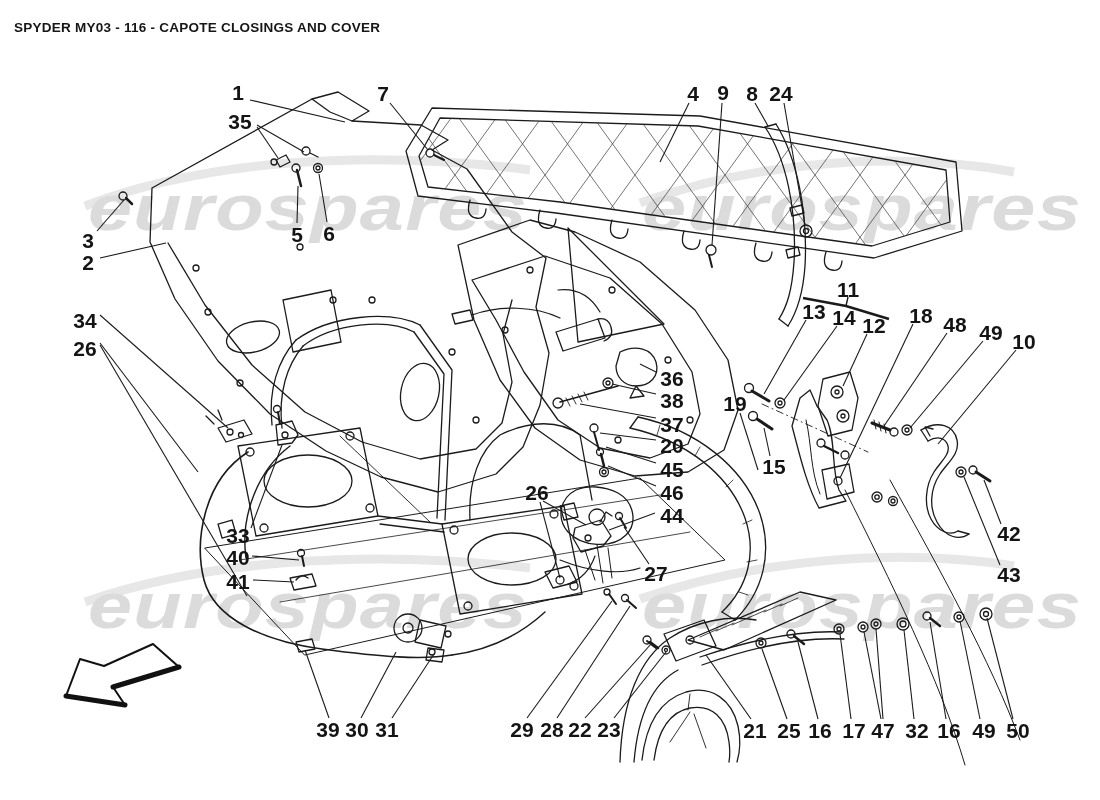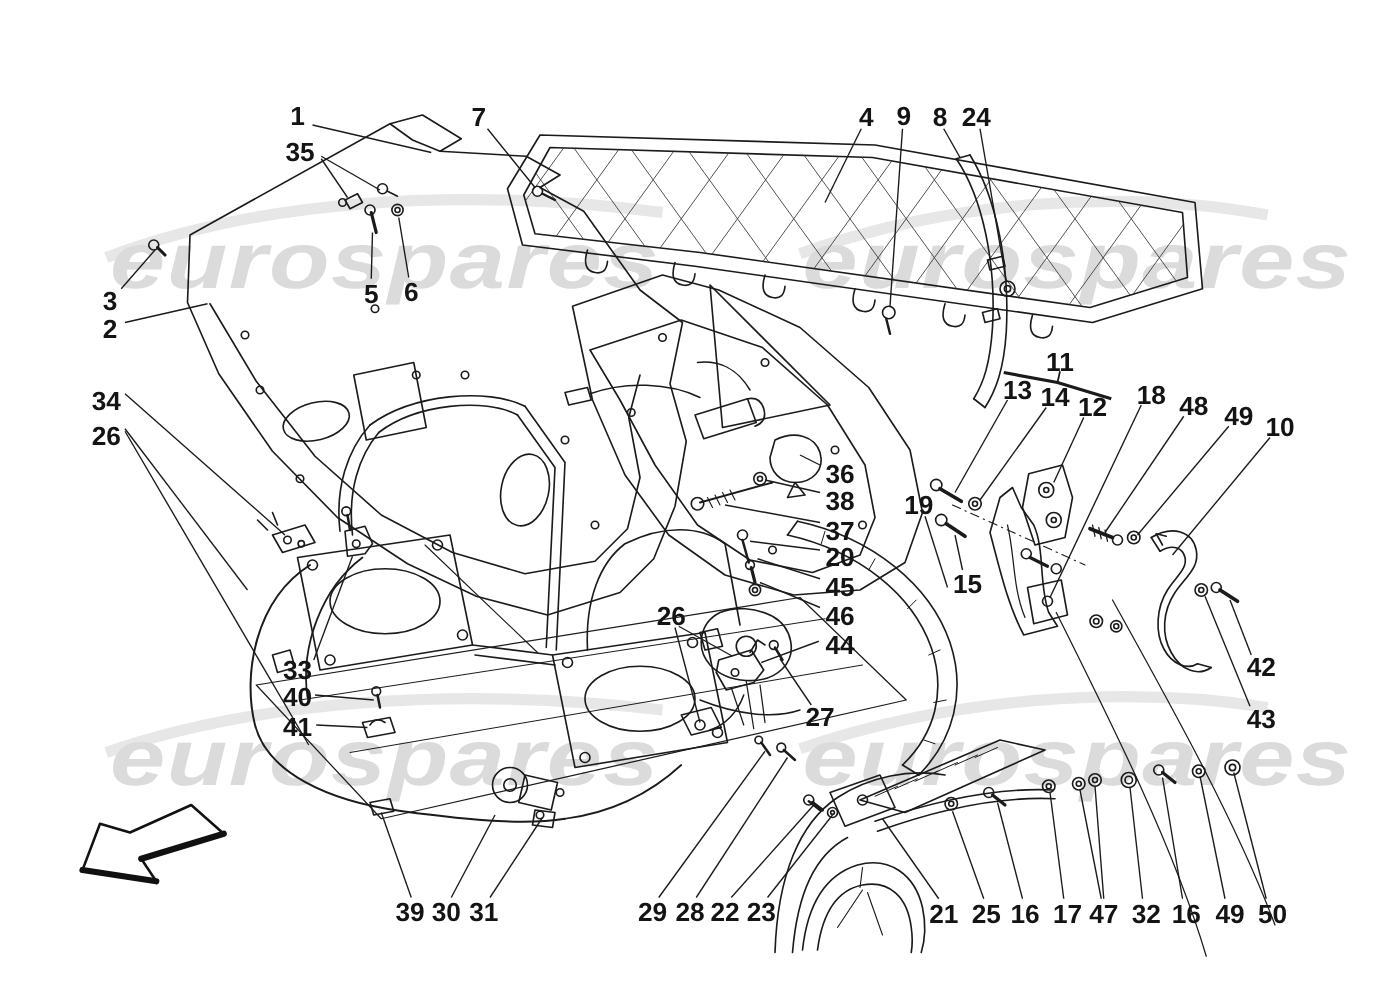--- a/index.html
+++ b/index.html
@@ -10,20 +10,21 @@
   svg{position:absolute;left:0;top:0;}
   .callout{font-family:"Liberation Sans",sans-serif;font-weight:bold;font-size:21px;
            fill:#141414;text-anchor:middle;cursor:pointer;}
   .wm{font-family:"Liberation Sans",sans-serif;font-weight:bold;font-style:italic;
       fill:#dbdbdb;font-size:64px;letter-spacing:1px;}
 </style>
 </head>
 <body>
 
 <div class="page">
+  <div class="title">SPYDER MY03 - 116 - CAPOTE CLOSINGS AND COVER</div>
 
   <svg id="diagram" width="1100" height="800" viewBox="0 0 1100 800">
     <defs>
       <clipPath id="meshClip">
         <path d="M440,118 L698,126 L946,170 L950,222 L872,246 L560,202 L428,187 L419,156 Z"></path>
       </clipPath>
     </defs>
 
     <g id="wm">
       <path d="M85,206 C200,162 360,148 530,170" stroke="#e7e7e7" stroke-width="9" fill="none"></path>

